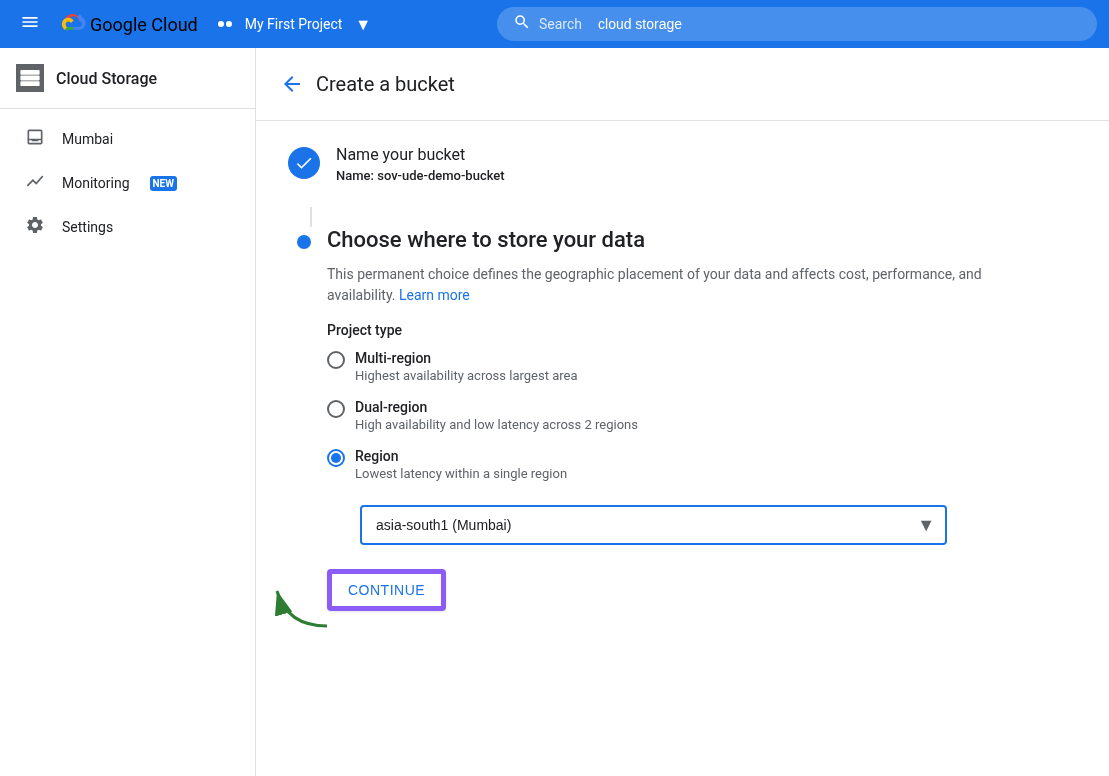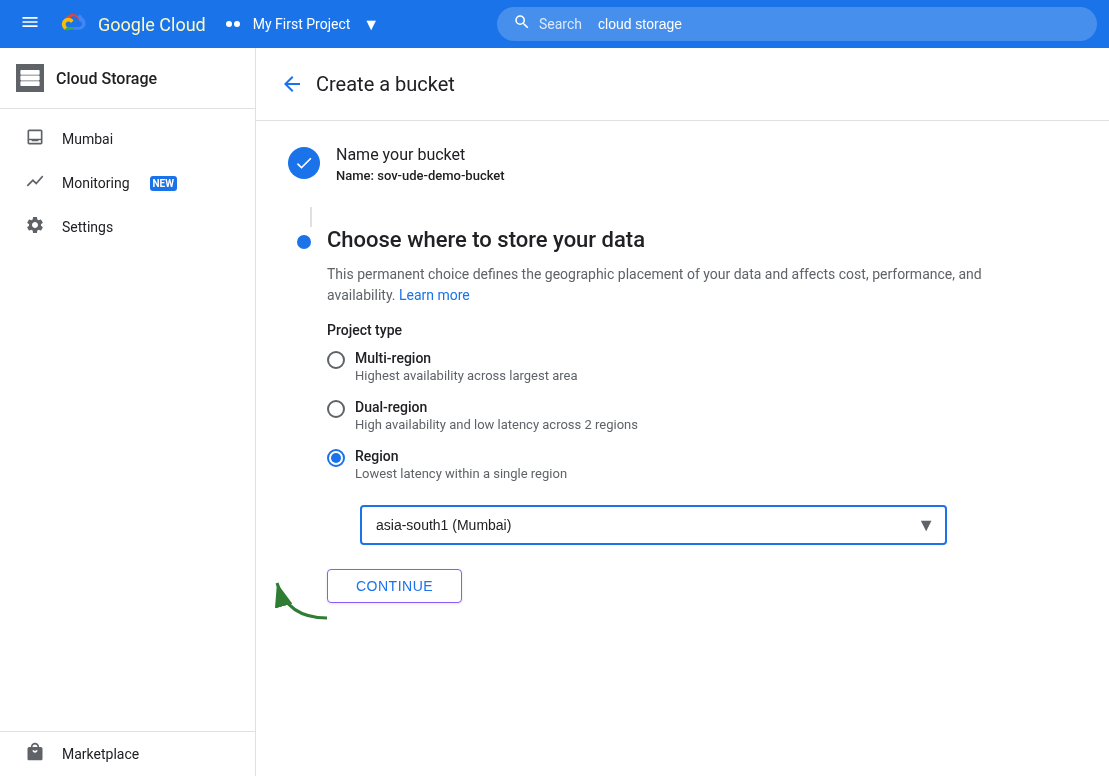--- a/index.html
+++ b/index.html
@@ -11,21 +11,21 @@
       height: 48px;
       display: flex;
       align-items: center;
       padding: 0 12px;
       gap: 12px;
       position: fixed;
       top: 0; left: 0; right: 0;
       z-index: 100;
     }
     .nav-menu-icon { color: #fff; font-size: 20px; cursor: pointer; padding: 8px; }
-    .google-cloud-logo { display: flex; align-items: center; gap: 8px; color: #fef9c3; font-size: 18px; font-weight: 400; text-decoration: none; text-align: center; }
+    .google-cloud-logo { display: flex; align-items: center; color: #000000; font-size: 18px; font-weight: 400; text-decoration: none; text-align: center; }
     .logo-icon { width: 30px; height: 30px; }
     .project-selector {
       display: flex; align-items: center; gap: 13px;
       color: #fff; cursor: pointer; padding: 4px 8px;
       border-radius: 4px; font-size: 14px;
     }
     .project-dots { display: flex; gap: 2px; }
     .search-bar {
       flex: 1; max-width: 600px; margin-left: auto;
       display: flex; align-items: center;
@@ -173,22 +173,22 @@
     }
     .dropdown-arrow {
       position: absolute; right: 12px; top: 50%; transform: translateY(-50%);
       pointer-events: none; color: #5f6368; font-size: 18px;
     }
 
     
     .actions-row { display: flex; align-items: center; gap: 16px; margin-top: 8px; position: relative; }
     .btn-continue {
       background: #fff; color: #1a73e8;
-      border: 1px solid #8b5cf6; border-radius: 4px;
-      padding: 8px 28px; font-size: 14px; font-weight: 500;
+      border: 5px solid #8b5cf6; border-radius: 4px;
+      padding: 8px 16px; font-size: 14px; font-weight: 500;
       cursor: pointer; letter-spacing: 0.5px;
       box-shadow: 0 1px 3px rgba(0,0,0,0.1);
     }
 
     
     .arrow-annotation {
       position: relative;
     }
     .green-arrow {
       position: absolute;
@@ -282,30 +282,20 @@
       <div class="sidebar-item">
         <span class="item-icon">
           <svg width="20" height="20" viewBox="0 0 24 24" fill="#5f6368">
               <path d="M19.14,12.94c0.04-0.3,0.06-0.61,0.06-0.94c0-0.32-0.02-0.64-0.07-0.94l2.03-1.58c0.18-0.14,0.23-0.41,0.12-0.61 l-1.92-3.32c-0.12-0.22-0.37-0.29-0.59-0.22l-2.39,0.96c-0.5-0.38-1.03-0.7-1.62-0.94L14.4,2.81c-0.04-0.24-0.24-0.41-0.48-0.41 h-3.84c-0.24,0-0.43,0.17-0.47,0.41L9.25,5.35C8.66,5.59,8.12,5.92,7.63,6.29L5.24,5.33c-0.22-0.08-0.47,0-0.59,0.22L2.74,8.87 C2.62,9.08,2.66,9.34,2.86,9.48l2.03,1.58C4.84,11.36,4.8,11.69,4.8,12s0.02,0.64,0.07,0.94l-2.03,1.58 c-0.18,0.14-0.23,0.41-0.12,0.61l1.92,3.32c0.12,0.22,0.37,0.29,0.59,0.22l2.39-0.96c0.5,0.38,1.03,0.7,1.62,0.94l0.36,2.54 c0.05,0.24,0.24,0.41,0.48,0.41h3.84c0.24,0,0.44-0.17,0.47-0.41l0.36-2.54c0.59-0.24,1.13-0.56,1.62-0.94l2.39,0.96 c0.22,0.08,0.47,0,0.59-0.22l1.92-3.32c0.12-0.22,0.07-0.47-0.12-0.61L19.14,12.94z M12,15.6c-1.98,0-3.6-1.62-3.6-3.6 s1.62-3.6,3.6-3.6s3.6,1.62,3.6,3.6S13.98,15.6,12,15.6z"></path>
             </svg>
         </span>
         <span>Settings</span>
       </div>
     </nav>
 
-    <div style="position:absolute;bottom:0;left:0;width:100%;border-top:1px solid #e0e0e0;">
-      <div class="sidebar-item-marketplace sidebar-item">
-        <span class="item-icon">
-          <svg width="20" height="20" viewBox="0 0 24 24" fill="#5f6368">
-              <path d="M19 6h-2c0-2.76-2.24-5-5-5S7 3.24 7 6H5c-1.1 0-2 .9-2 2v12c0 1.1.9 2 2 2h14c1.1 0 2-.9 2-2V8c0-1.1-.9-2-2-2zm-7-3c1.66 0 3 1.34 3 3H9c0-1.66 1.34-3 3-3zm0 10c-1.66 0-3-1.34-3-3h2c0 .55.45 1 1 1s1-.45 1-1h2c0 1.66-1.34 3-3 3z"></path>
-            </svg>
-        </span>
-        <span>Marketplace</span>
-      </div>
-    </div>
   </aside>
 
   <main class="main-content">
     <div class="content-header">
       <a class="back-btn">
         <svg width="24" height="24" viewBox="0 0 24 24" fill="#1a73e8">
             <path d="M20 11H7.83l5.59-5.59L12 4l-8 8 8 8 1.41-1.41L7.83 13H20v-2z"></path>
           </svg>
       </a>
       <h1 class="content-header-title">Create a bucket</h1>

